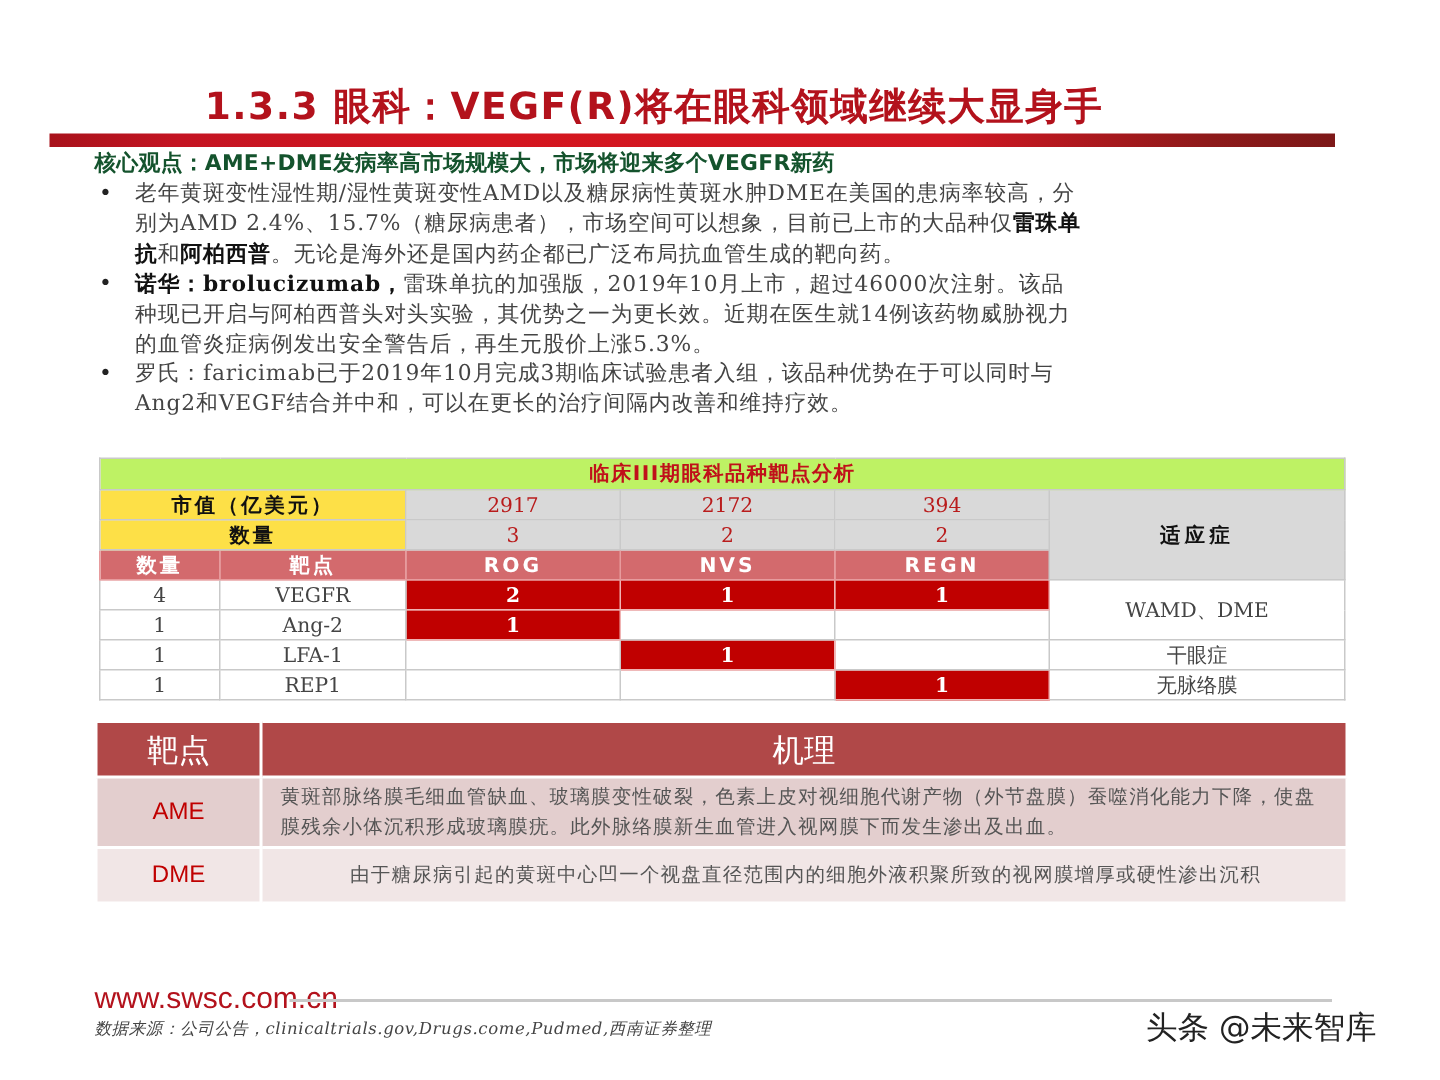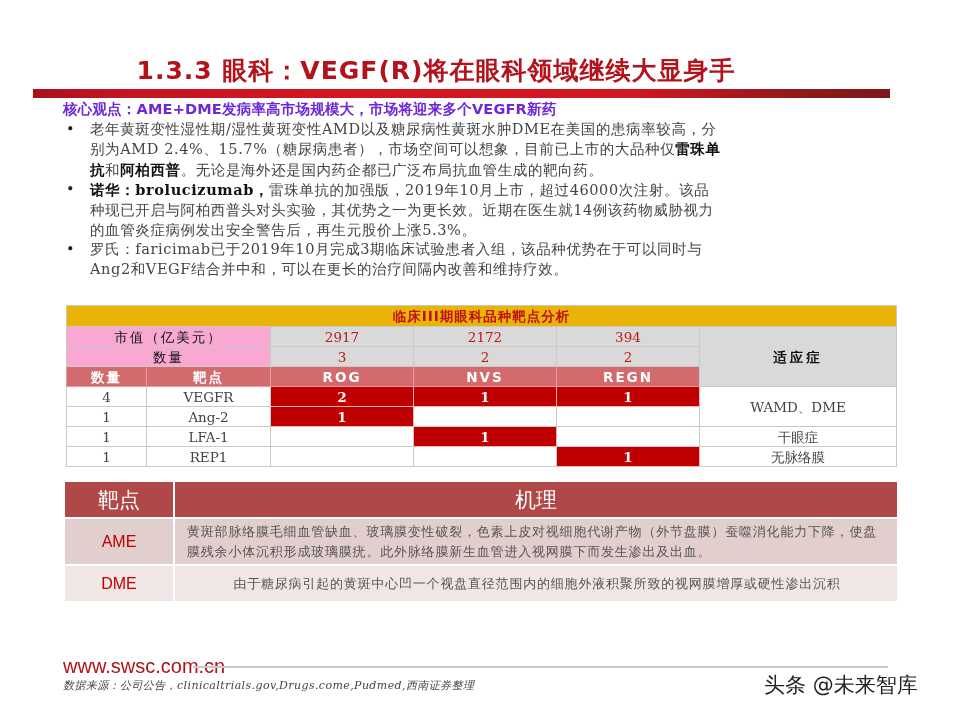--- a/index.html
+++ b/index.html
@@ -10,31 +10,31 @@
     position: absolute; left: 0; top: 54px; width: 872px; text-align: center;
     font-family: "DejaVu Sans", "Liberation Sans", sans-serif;
     font-weight: bold; font-size: 25px; color: #b3121c; letter-spacing: 1px;
   }
   .title-bar {
     position: absolute; left: 33px; top: 89px; width: 857px; height: 9px;
     background: linear-gradient(90deg, #a8121b 0%, #c41422 10%, #d4161f 35%, #d01722 70%, #8e1a1a 90%, #7d1818 100%);
   }
 
   .summary { position: absolute; left: 63px; top: 100px; width: 660px; font-size: 14.5px; line-height: 19.6px; }
-  .core { color: #6d28d9; font-weight: bold; font-family: "DejaVu Sans", "Liberation Sans", sans-serif; font-size: 14.5px; letter-spacing: 0.2px; }
+  .core { color: #14532d; font-weight: bold; font-family: "DejaVu Sans", "Liberation Sans", sans-serif; font-size: 14.5px; letter-spacing: 0.2px; }
   .bullet { position: relative; padding-left: 27px; color: #444; letter-spacing: 0.6px; }
   .bullet .dot { position: absolute; left: 3px; top: 0; color: #222; }
   .bold { font-weight: bold; color: #111; }
 
   table { border-collapse: collapse; }
   .t1 { position: absolute; left: 66px; top: 305px; width: 830px; table-layout: fixed; font-size: 13.5px; }
   .t1 td { border: 1px solid #c9c9c9; text-align: center; height: 20px; padding: 0; line-height: 18px; }
-  .t1 .hdr { background: #eab308; color: #c0101a; font-weight: bold; height: 21px; font-family: "DejaVu Sans", "Liberation Sans", sans-serif; letter-spacing: 1px; }
+  .t1 .hdr { background: #bef264; color: #c0101a; font-weight: bold; height: 21px; font-family: "DejaVu Sans", "Liberation Sans", sans-serif; letter-spacing: 1px; }
   .t1 .gray { background: #d9d9d9; color: #b91c1c; }
-  .t1 .gray-b { background: #f9a8d4; color: #111; font-weight: normal; letter-spacing: 2px; font-family: "DejaVu Sans", "Liberation Sans", sans-serif; }
+  .t1 .gray-b { background: #fde047; color: #111; font-weight: bold; letter-spacing: 2px; font-family: "DejaVu Sans", "Liberation Sans", sans-serif; }
   .t1 .pink { background: #d36a6d; color: #fff; font-weight: bold; font-family: "DejaVu Sans", "Liberation Sans", sans-serif; letter-spacing: 2px; border-color: #e79b9d; }
   .t1 .white { background: #fff; color: #444; }
   .t1 .red { background: #c00000; color: #fff; font-weight: bold; border-color: #f0b3b3; }
   .t1 .ind { background: #d9d9d9; color: #111; font-weight: bold; font-family: "DejaVu Sans", "Liberation Sans", sans-serif; letter-spacing: 3px; }
 
   .t2 { position: absolute; left: 63px; top: 480px; width: 834px; table-layout: fixed; }
   .t2 td { border: 2px solid #ffffff; padding: 0; }
   .t2 .h { background: #b04848; color: #fff; font-size: 21px; text-align: center; height: 37px; font-family: "DejaVu Sans", "Liberation Sans", sans-serif; }
   .t2 .k { color: #c00000; font-weight: normal; text-align: center; font-size: 16px; font-family: "Liberation Sans", "DejaVu Sans", sans-serif; line-height: 22px; }
   .t2 .v { color: #555; font-size: 13px; line-height: 20px; padding: 0 10px 0 12px; letter-spacing: 0.8px; margin-top: 16px; }

